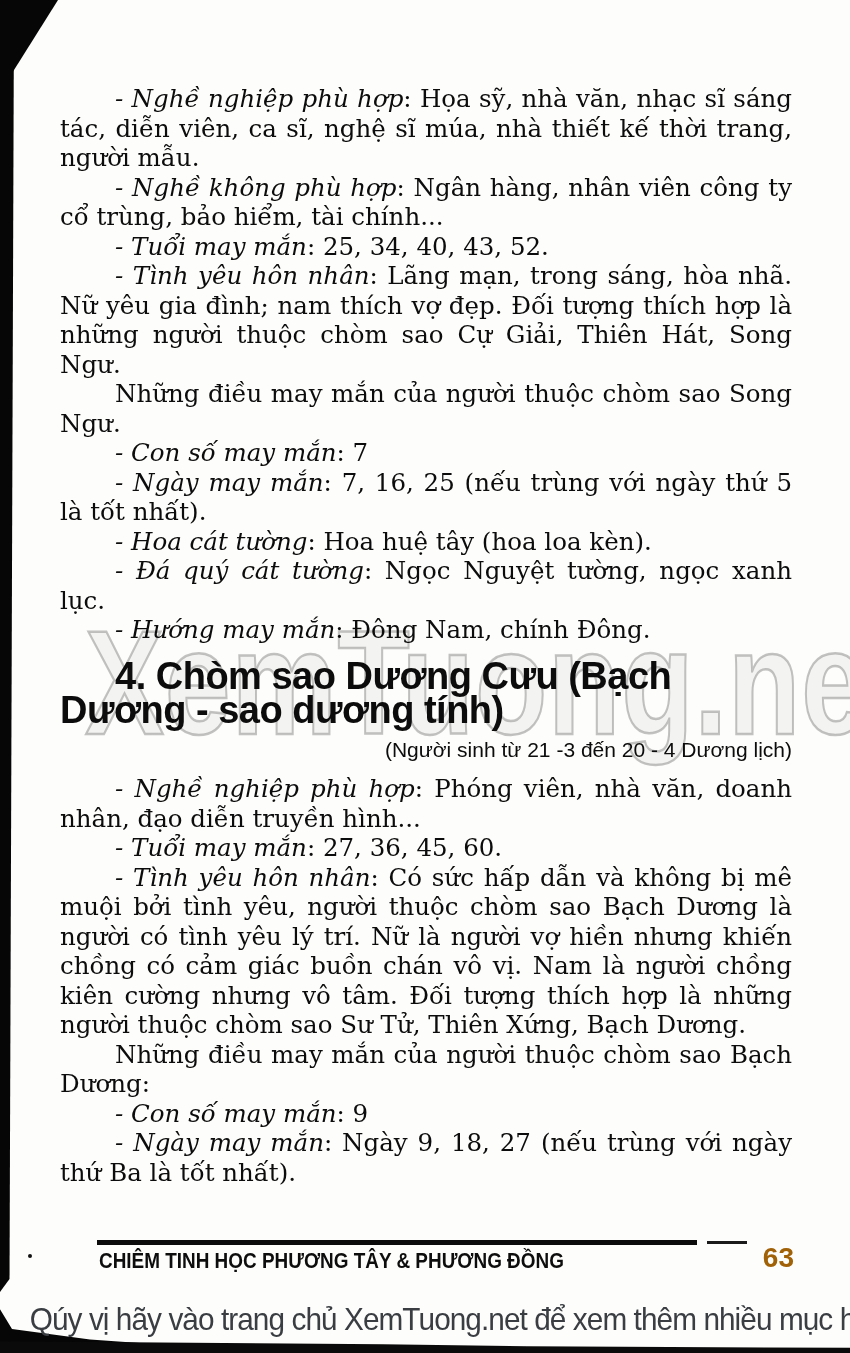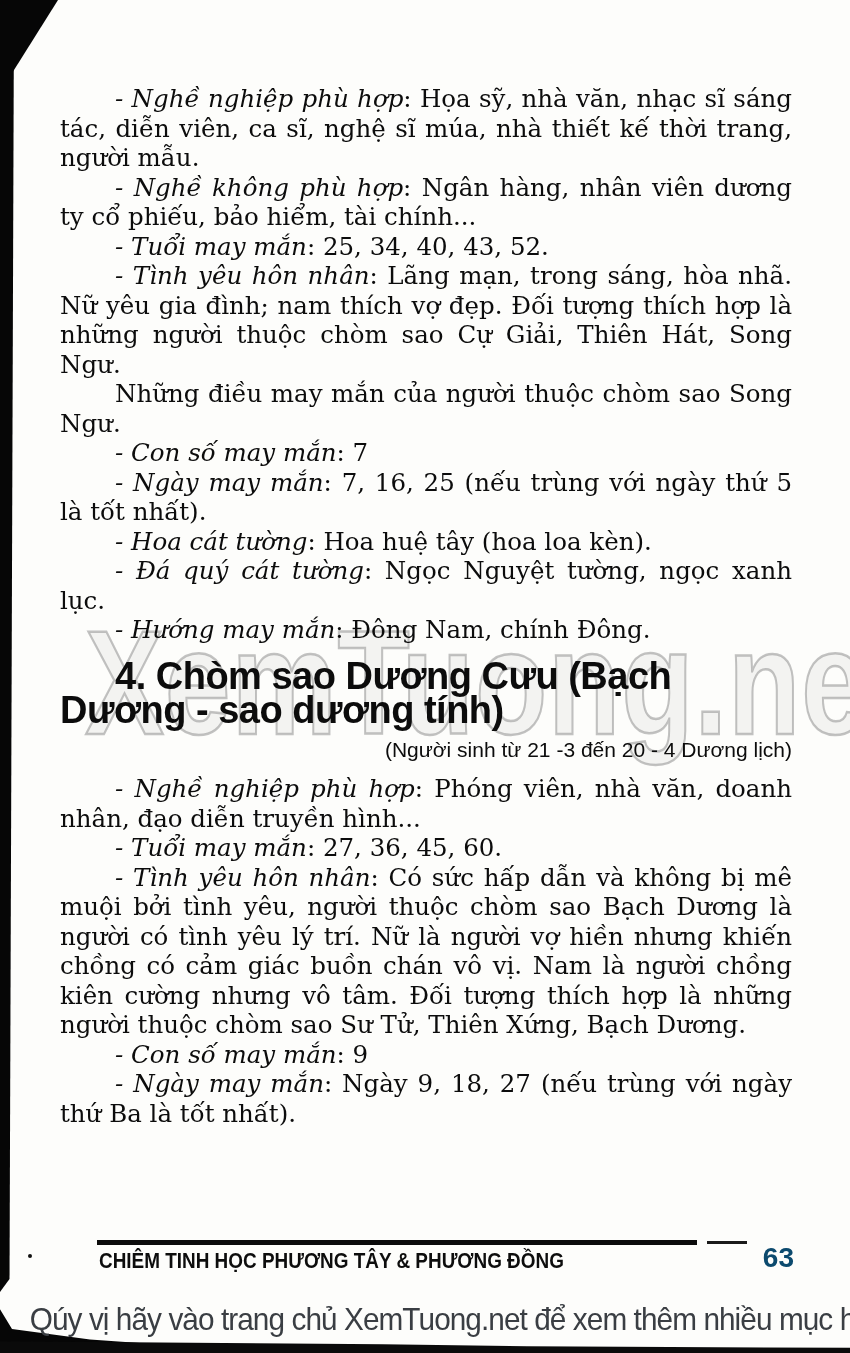--- a/index.html
+++ b/index.html
@@ -52,21 +52,21 @@
 
   .footer-rule{position:absolute;left:97px;top:1240px;width:600px;height:5px;background:#0b0b0b;z-index:3;}
   .footer-rule-ext{position:absolute;left:707px;top:1241px;width:40px;height:3px;background:#1a1a1a;z-index:3;}
   .footer-title{
     position:absolute;left:99px;top:1248px;z-index:3;
     font-family:"Liberation Sans", sans-serif;font-weight:bold;font-size:22px;
     transform:scaleX(0.86);transform-origin:left;white-space:nowrap;color:#0d0d0d;
   }
   .page-number{
     position:absolute;right:56px;top:1242px;z-index:3;
-    font-family:"Liberation Sans", sans-serif;font-weight:bold;font-size:28px;color:#0c4a6e;
+    font-family:"Liberation Sans", sans-serif;font-weight:bold;font-size:28px;color:#a16207;
   }
 
   .banner{
     position:absolute;left:0;top:1301px;width:850px;z-index:7;
     text-align:center;white-space:nowrap;
     font-family:"Liberation Sans", sans-serif;font-size:32px;
     letter-spacing:-1px;color:#3a3e43;
     transform:scaleX(0.93);transform-origin:center;
   }
   .banner .site-link{color:#3a3e43;}
@@ -74,36 +74,37 @@
 </head>
 <body>
 
 <div class="page">
 
   <div class="watermark">XemTuong.net</div>
 
   <div class="content">
 
     <p><span class="lbl">- Nghề nghiệp phù hợp</span><span>: Họa sỹ, nhà văn, nhạc sĩ sáng tác, diễn viên, ca sĩ, nghệ sĩ múa, nhà thiết kế thời trang, người mẫu.</span></p>
-    <p><span class="lbl">- Nghề không phù hợp</span><span>: Ngân hàng, nhân viên dương ty cổ phiếu, bảo hiểm, tài chính...</span></p>
+    <p><span class="lbl">- Nghề không phù hợp</span><span>: Ngân hàng, nhân viên công ty cổ trùng, bảo hiểm, tài chính...</span></p>
     <p><span class="lbl">- Tuổi may mắn</span><span>: 25, 34, 40, 43, 52.</span></p>
     <p><span class="lbl">- Tình yêu hôn nhân</span><span>: Lãng mạn, trong sáng, hòa nhã. Nữ yêu gia đình; nam thích vợ đẹp. Đối tượng thích hợp là những người thuộc chòm sao Cự Giải, Thiên Hát, Song Ngư.</span></p>
     <p><span class="lbl"></span><span>Những điều may mắn của người thuộc chòm sao Song Ngư.</span></p>
     <p><span class="lbl">- Con số may mắn</span><span>: 7</span></p>
     <p><span class="lbl">- Ngày may mắn</span><span>: 7, 16, 25 (nếu trùng với ngày thứ 5 là tốt nhất).</span></p>
     <p><span class="lbl">- Hoa cát tường</span><span>: Hoa huệ tây (hoa loa kèn).</span></p>
     <p><span class="lbl">- Đá quý cát tường</span><span>: Ngọc Nguyệt tường, ngọc xanh lục.</span></p>
     <p><span class="lbl">- Hướng may mắn</span><span>: Đông Nam, chính Đông.</span></p>
 
     <p class="heading">4. Chòm sao Dương Cưu (Bạch Dương - sao dương tính)</p>
     <p class="subtitle">(Người sinh từ 21 -3 đến 20 - 4 Dương lịch)</p>
 
     <p><span class="lbl">- Nghề nghiệp phù hợp</span><span>: Phóng viên, nhà văn, doanh nhân, đạo diễn truyền hình...</span></p>
     <p><span class="lbl">- Tuổi may mắn</span><span>: 27, 36, 45, 60.</span></p>
     <p><span class="lbl">- Tình yêu hôn nhân</span><span>: Có sức hấp dẫn và không bị mê muội bởi tình yêu, người thuộc chòm sao Bạch Dương là người có tình yêu lý trí. Nữ là người vợ hiền nhưng khiến chồng có cảm giác buồn chán vô vị. Nam là người chồng kiên cường nhưng vô tâm. Đối tượng thích hợp là những người thuộc chòm sao Sư Tử, Thiên Xứng, Bạch Dương.</span></p>
+    <p><span class="lbl"></span><span>Những điều may mắn của người thuộc chòm sao Bạch Dương:</span></p>
     <p><span class="lbl">- Con số may mắn</span><span>: 9</span></p>
     <p><span class="lbl">- Ngày may mắn</span><span>: Ngày 9, 18, 27 (nếu trùng với ngày thứ Ba là tốt nhất).</span></p>
 
   </div>
 
   <div class="footer-rule"></div>
   <div class="footer-rule-ext"></div>
   <div class="footer-title">CHIÊM TINH HỌC PHƯƠNG TÂY &amp; PHƯƠNG ĐỒNG</div>
   <div class="page-number">63</div>
 

